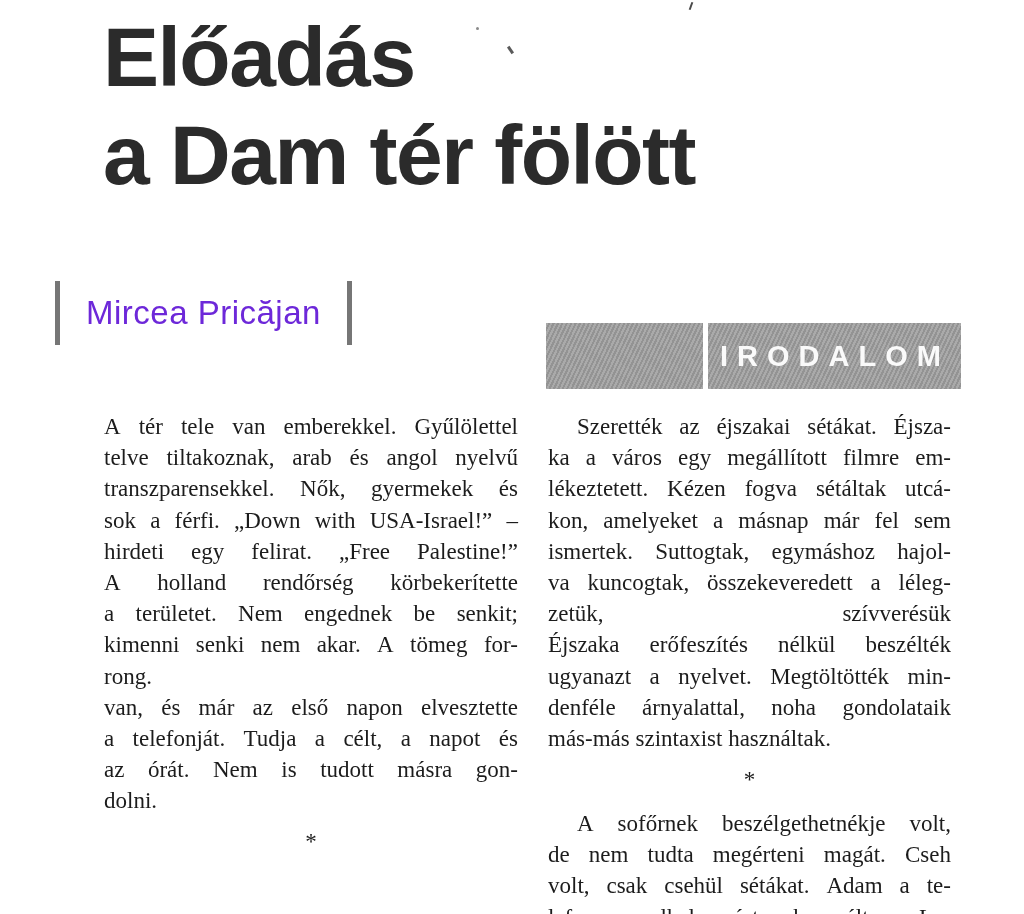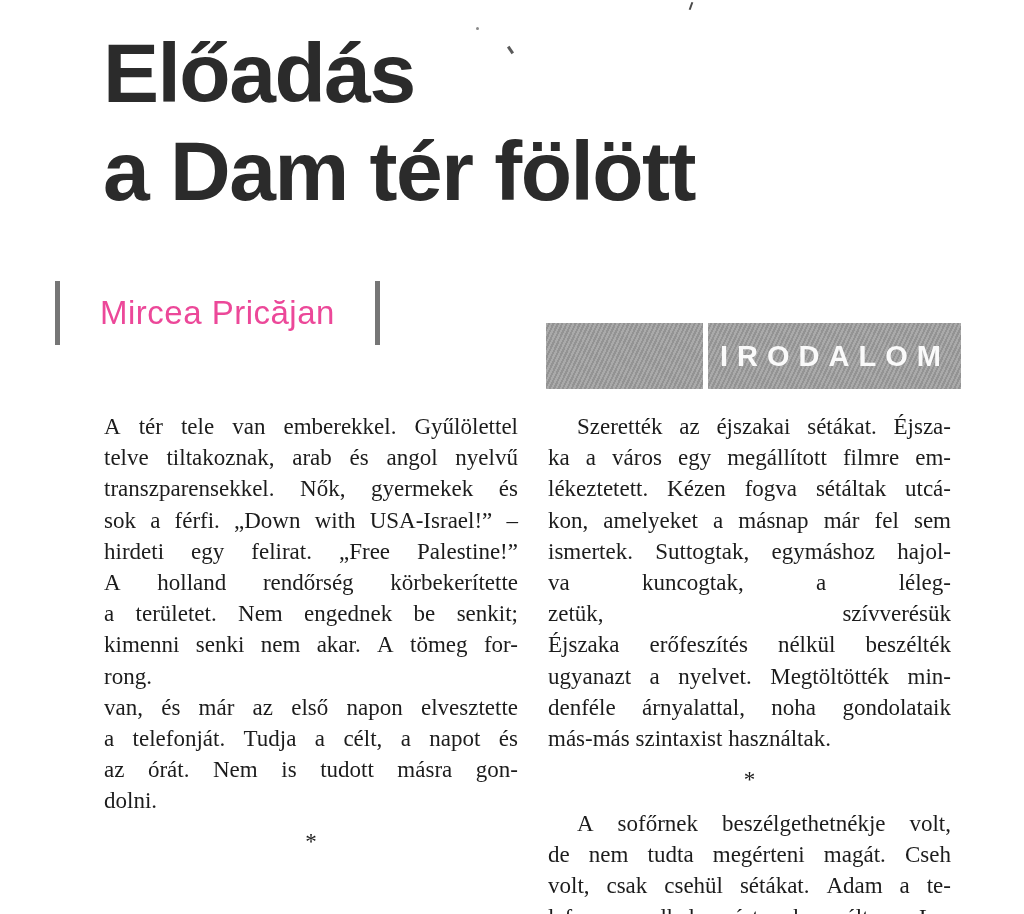--- a/index.html
+++ b/index.html
@@ -5,37 +5,37 @@
   html, body {
     width: 1024px; height: 914px;
     margin: 0; padding: 0;
     overflow: hidden;
   }
   body { background: #ffffff; position: relative; }
 
   
   .title {
     position: absolute;
-    left: 103px; top: 24px;
+    left: 103px; top: 8px;
     font: 700 84px/98px "Liberation Sans", sans-serif;
     letter-spacing: -1.5px;
     color: #2b2b2b;
   }
 
   
   .author {
     position: absolute;
     left: 55px; top: 281px; height: 64px;
     display: flex; align-items: center;
   }
   .vrule { width: 5px; height: 64px; background: #767676; }
   .author-name {
     font: 400 33px "Liberation Sans", sans-serif;
-    color: #ec4899;
-    margin: 0 40px;
+    color: #6d28d9;
+    margin: 0 26px;
     letter-spacing: 0.5px;
     white-space: nowrap;
   }
 
   
   .banner {
     position: absolute;
     left: 546px; top: 281px; width: 415px; height: 66px;
     display: flex;
     margin-top: 42px;
@@ -241,20 +241,21 @@
     </div>
   <div class="line j">
       <span>ismertek.</span>
       <span>Suttogtak,</span>
       <span>egymáshoz</span>
       <span>hajol-</span>
     </div>
   <div class="line j">
       <span>va</span>
       <span>kuncogtak,</span>
+      <span>összekeveredett</span>
       <span>a</span>
       <span>léleg-</span>
     </div>
   <div class="line j">
       <span>zetük,</span>
       <span>szívverésük</span>
     </div>
   <div class="line j">
       <span>Éjszaka</span>
       <span>erőfeszítés</span>

